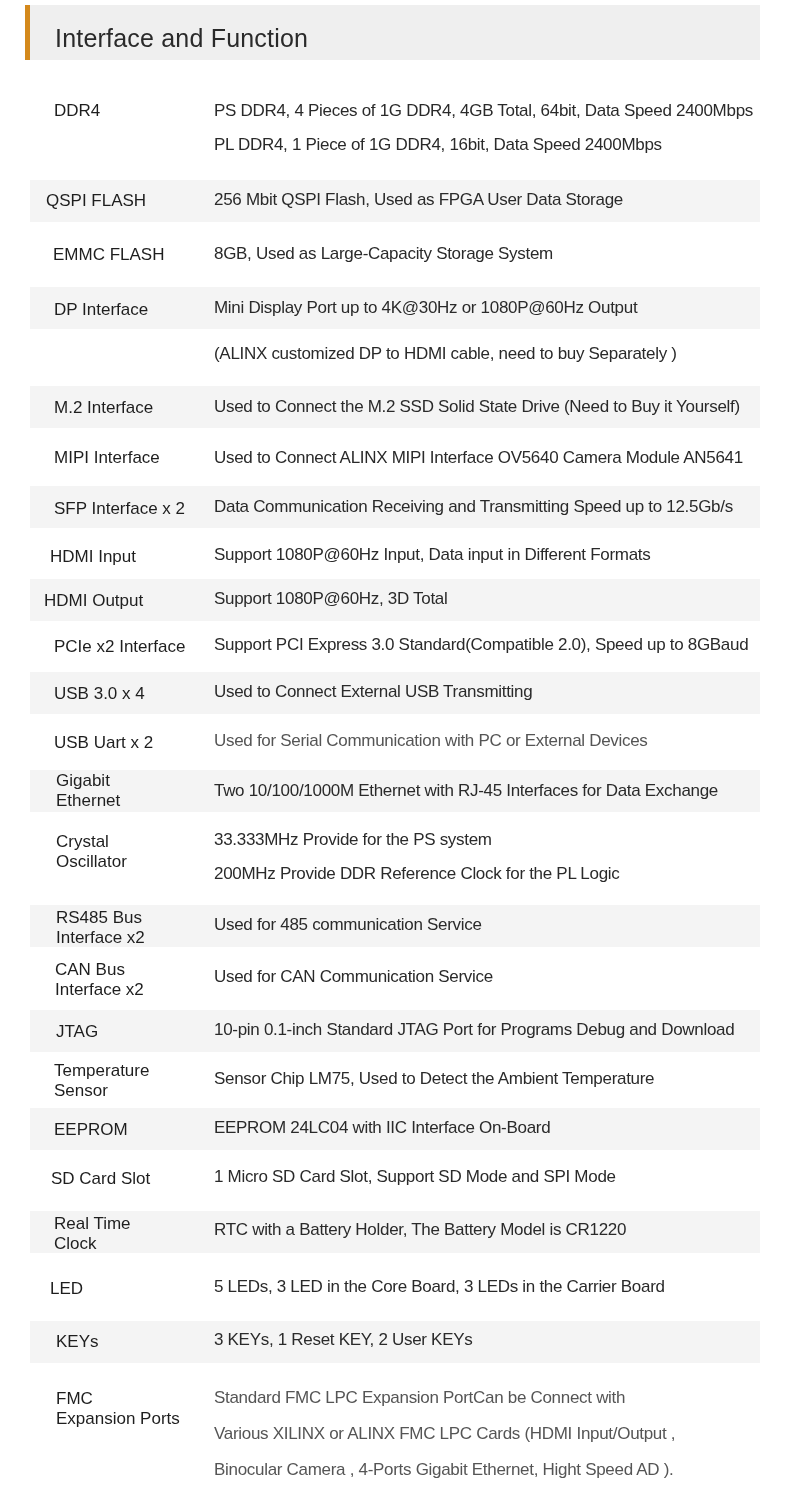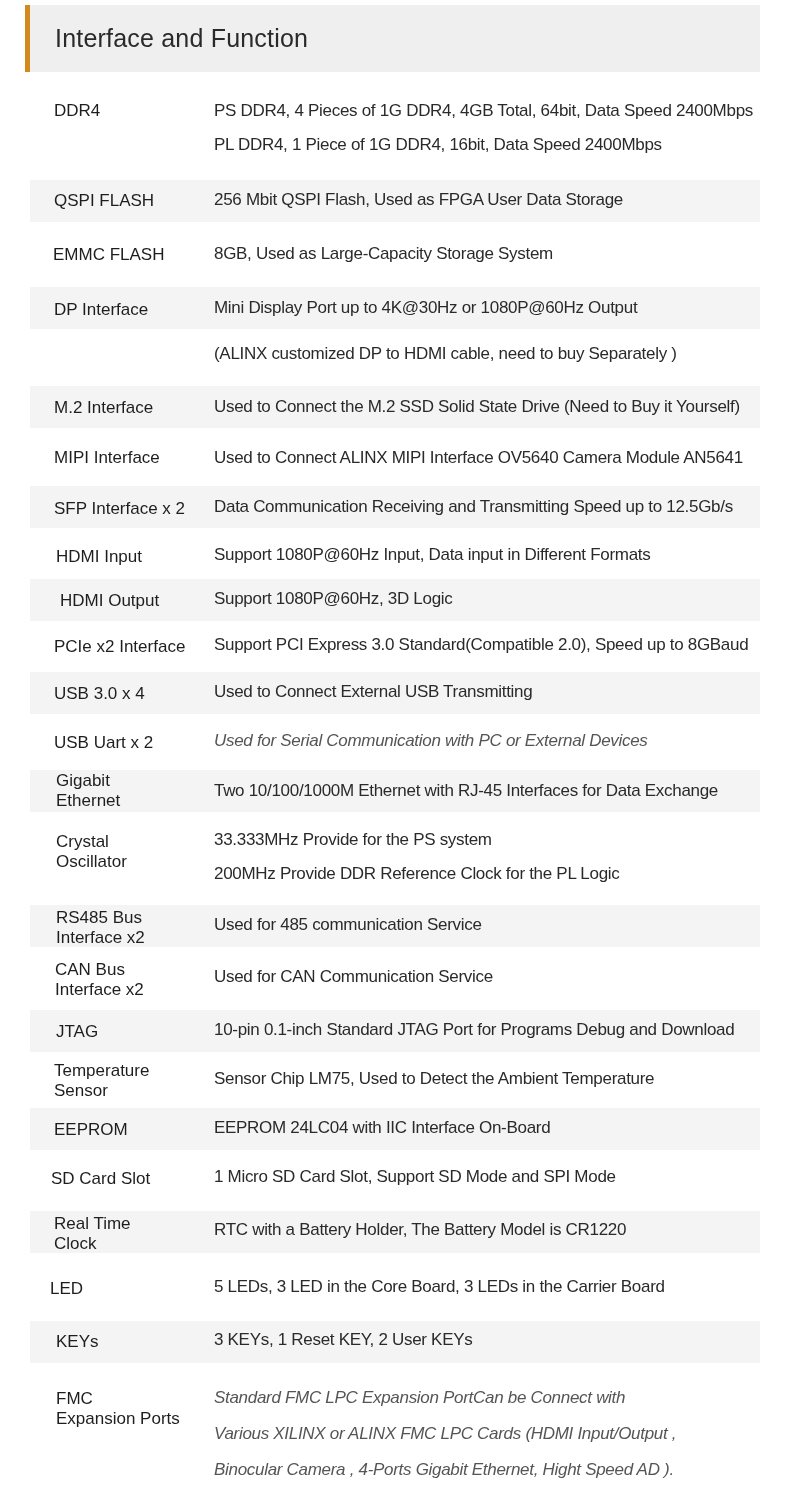--- a/index.html
+++ b/index.html
@@ -2,21 +2,21 @@
 <html><head>
   <meta charset="utf-8">
   <style>
     html, body { margin: 0; padding: 0; background: #ffffff; }
     body {
       width: 790px; height: 1504px; position: relative; overflow: hidden;
       font-family: "Liberation Sans", "DejaVu Sans", sans-serif;
       color: #222222;
     }
     .header {
-      position: absolute; left: 25px; top: 5px; width: 735px; height: 67px;
+      position: absolute; left: 25px; top: 5px; width: 735px; height: 55px;
       background: #efefef;
     }
     .header .accent {
       position: absolute; left: 0; top: 0; width: 5px; height: 100%;
       background: #d4891c;
     }
     .header .title {
       position: absolute; left: 30px; top: 0; line-height: 67px;
       font-size: 25px; color: #2a2a2a; letter-spacing: 0.2px;
     }
@@ -25,21 +25,21 @@
       background: #f4f4f4;
     }
     .label {
       position: absolute; font-size: 17px; color: #1e1e1e; line-height: 20px;
       white-space: nowrap;
     }
     .desc {
       position: absolute; left: 214px; font-size: 17px; color: #2a2a2a;
       white-space: nowrap; letter-spacing: -0.3px;
     }
-    .desc.light { color: #555555; font-style: italic; }
+    .desc.light { color: #555555; }
   </style>
 </head>
 <body>
 
 <div class="header">
   <div class="accent"></div>
   <div class="title">Interface and Function</div>
 </div>
 
 <div class="band" style="top:180px"></div>
@@ -55,21 +55,21 @@
 <div class="band" style="top:1211px"></div>
 <div class="band" style="top:1321px"></div>
 
 <div>
   <div class="label" style="left:54px;top:101px">DDR4</div>
   <div class="desc" style="top:101px">PS DDR4, 4 Pieces of 1G DDR4, 4GB Total, 64bit, Data Speed 2400Mbps</div>
   <div class="desc" style="top:135px">PL DDR4, 1 Piece of 1G DDR4, 16bit, Data Speed 2400Mbps</div>
 </div>
 
 <div>
-  <div class="label" style="left:54px;top:191px">QSPI FLASH</div>
+  <div class="label" style="left:46px;top:191px">QSPI FLASH</div>
   <div class="desc" style="top:190px">256 Mbit QSPI Flash, Used as FPGA User Data Storage</div>
 </div>
 
 <div>
   <div class="label" style="left:53px;top:245px">EMMC FLASH</div>
   <div class="desc" style="top:244px">8GB, Used as Large-Capacity Storage  System</div>
 </div>
 
 <div>
   <div class="label" style="left:54px;top:300px">DP Interface</div>
@@ -86,27 +86,27 @@
   <div class="label" style="left:54px;top:448px">MIPI Interface</div>
   <div class="desc" style="top:448px">Used to Connect ALINX MIPI Interface OV5640 Camera Module AN5641</div>
 </div>
 
 <div>
   <div class="label" style="left:54px;top:499px">SFP Interface x 2</div>
   <div class="desc" style="top:497px">Data Communication Receiving and Transmitting Speed up to 12.5Gb/s</div>
 </div>
 
 <div>
-  <div class="label" style="left:56px;top:547px">HDMI Input</div>
+  <div class="label" style="left:50px;top:547px">HDMI Input</div>
   <div class="desc" style="top:545px">Support 1080P@60Hz  Input, Data input in Different Formats</div>
 </div>
 
 <div>
-  <div class="label" style="left:60px;top:591px">HDMI Output</div>
-  <div class="desc" style="top:589px">Support 1080P@60Hz, 3D Logic</div>
+  <div class="label" style="left:44px;top:591px">HDMI Output</div>
+  <div class="desc" style="top:589px">Support 1080P@60Hz, 3D Total</div>
 </div>
 
 <div>
   <div class="label" style="left:54px;top:637px">PCIe x2 Interface</div>
   <div class="desc" style="top:635px">Support PCI Express 3.0 Standard(Compatible 2.0), Speed up to 8GBaud</div>
 </div>
 
 <div>
   <div class="label" style="left:54px;top:684px">USB 3.0 x 4</div>
   <div class="desc" style="top:682px">Used to Connect External USB Transmitting</div>

